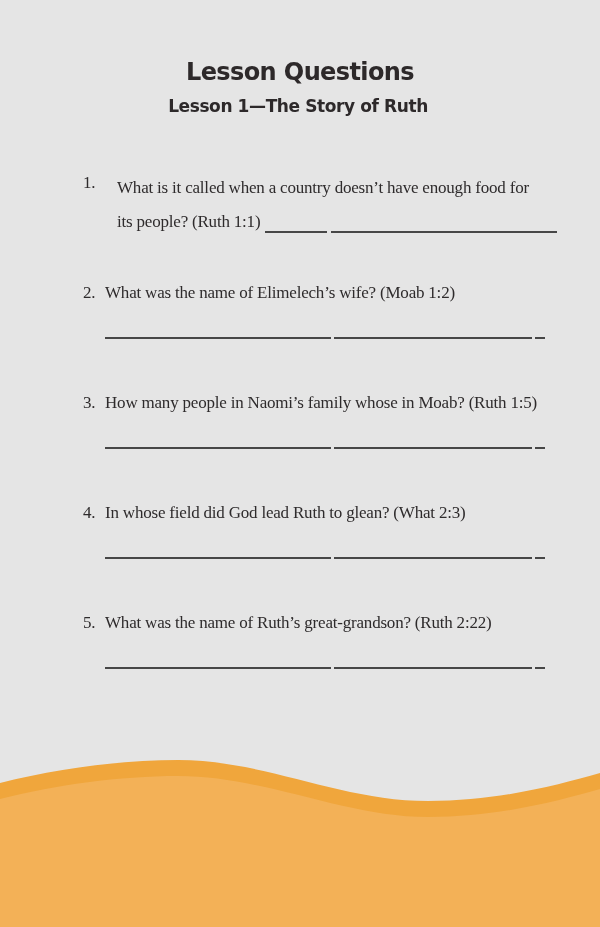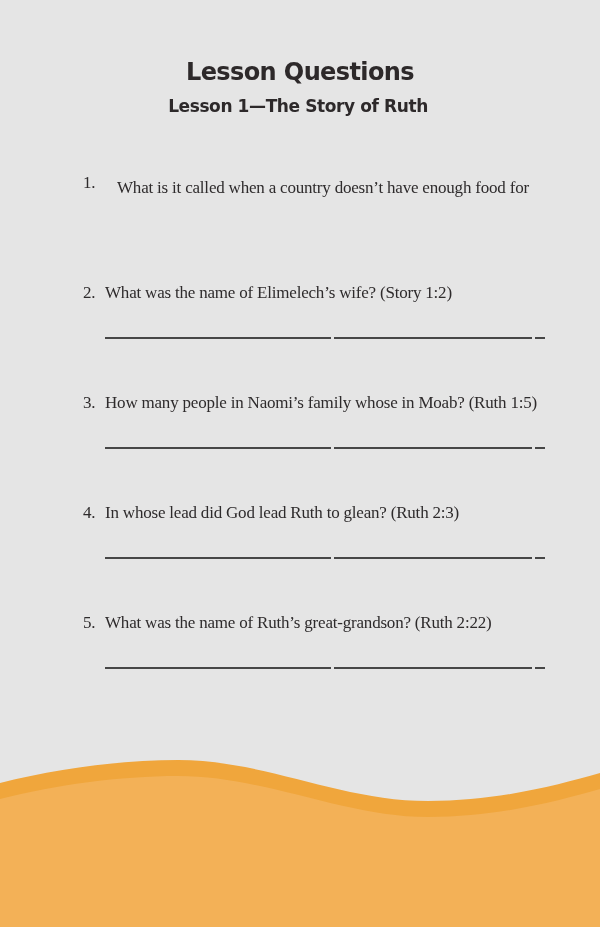--- a/index.html
+++ b/index.html
@@ -83,44 +83,45 @@
     <h2 class="subtitle">Lesson 1—The Story of Ruth</h2>
   </div>
 
   <div>
 
     <section class="question q1" style="top:171px">
       <div class="qrow">
         <span class="qnum">1.</span>
         <span class="qtext">
           <span class="qline">What is it called when a country doesn’t have enough food for</span>
+          <span class="qline"><span>its people? (Ruth 1:1)</span><span class="blank-inline"></span></span>
         </span>
       </div>
     </section>
 
     <section class="question" style="top:281px">
       <div class="qrow">
         <span class="qnum">2.</span>
-        <span class="qtext">What was the name of Elimelech’s wife? (Story 1:2)</span>
+        <span class="qtext">What was the name of Elimelech’s wife? (Moab 1:2)</span>
       </div>
       <div class="blank-full"></div>
     </section>
 
     <section class="question" style="top:391px">
       <div class="qrow">
         <span class="qnum">3.</span>
         <span class="qtext">How many people in Naomi’s family whose in Moab? (Ruth 1:5)</span>
       </div>
       <div class="blank-full"></div>
     </section>
 
     <section class="question" style="top:501px">
       <div class="qrow">
         <span class="qnum">4.</span>
-        <span class="qtext">In whose lead did God lead Ruth to glean? (Ruth 2:3)</span>
+        <span class="qtext">In whose field did God lead Ruth to glean? (What 2:3)</span>
       </div>
       <div class="blank-full"></div>
     </section>
 
     <section class="question" style="top:611px">
       <div class="qrow">
         <span class="qnum">5.</span>
         <span class="qtext">What was the name of Ruth’s great-grandson? (Ruth 2:22)</span>
       </div>
       <div class="blank-full"></div>

